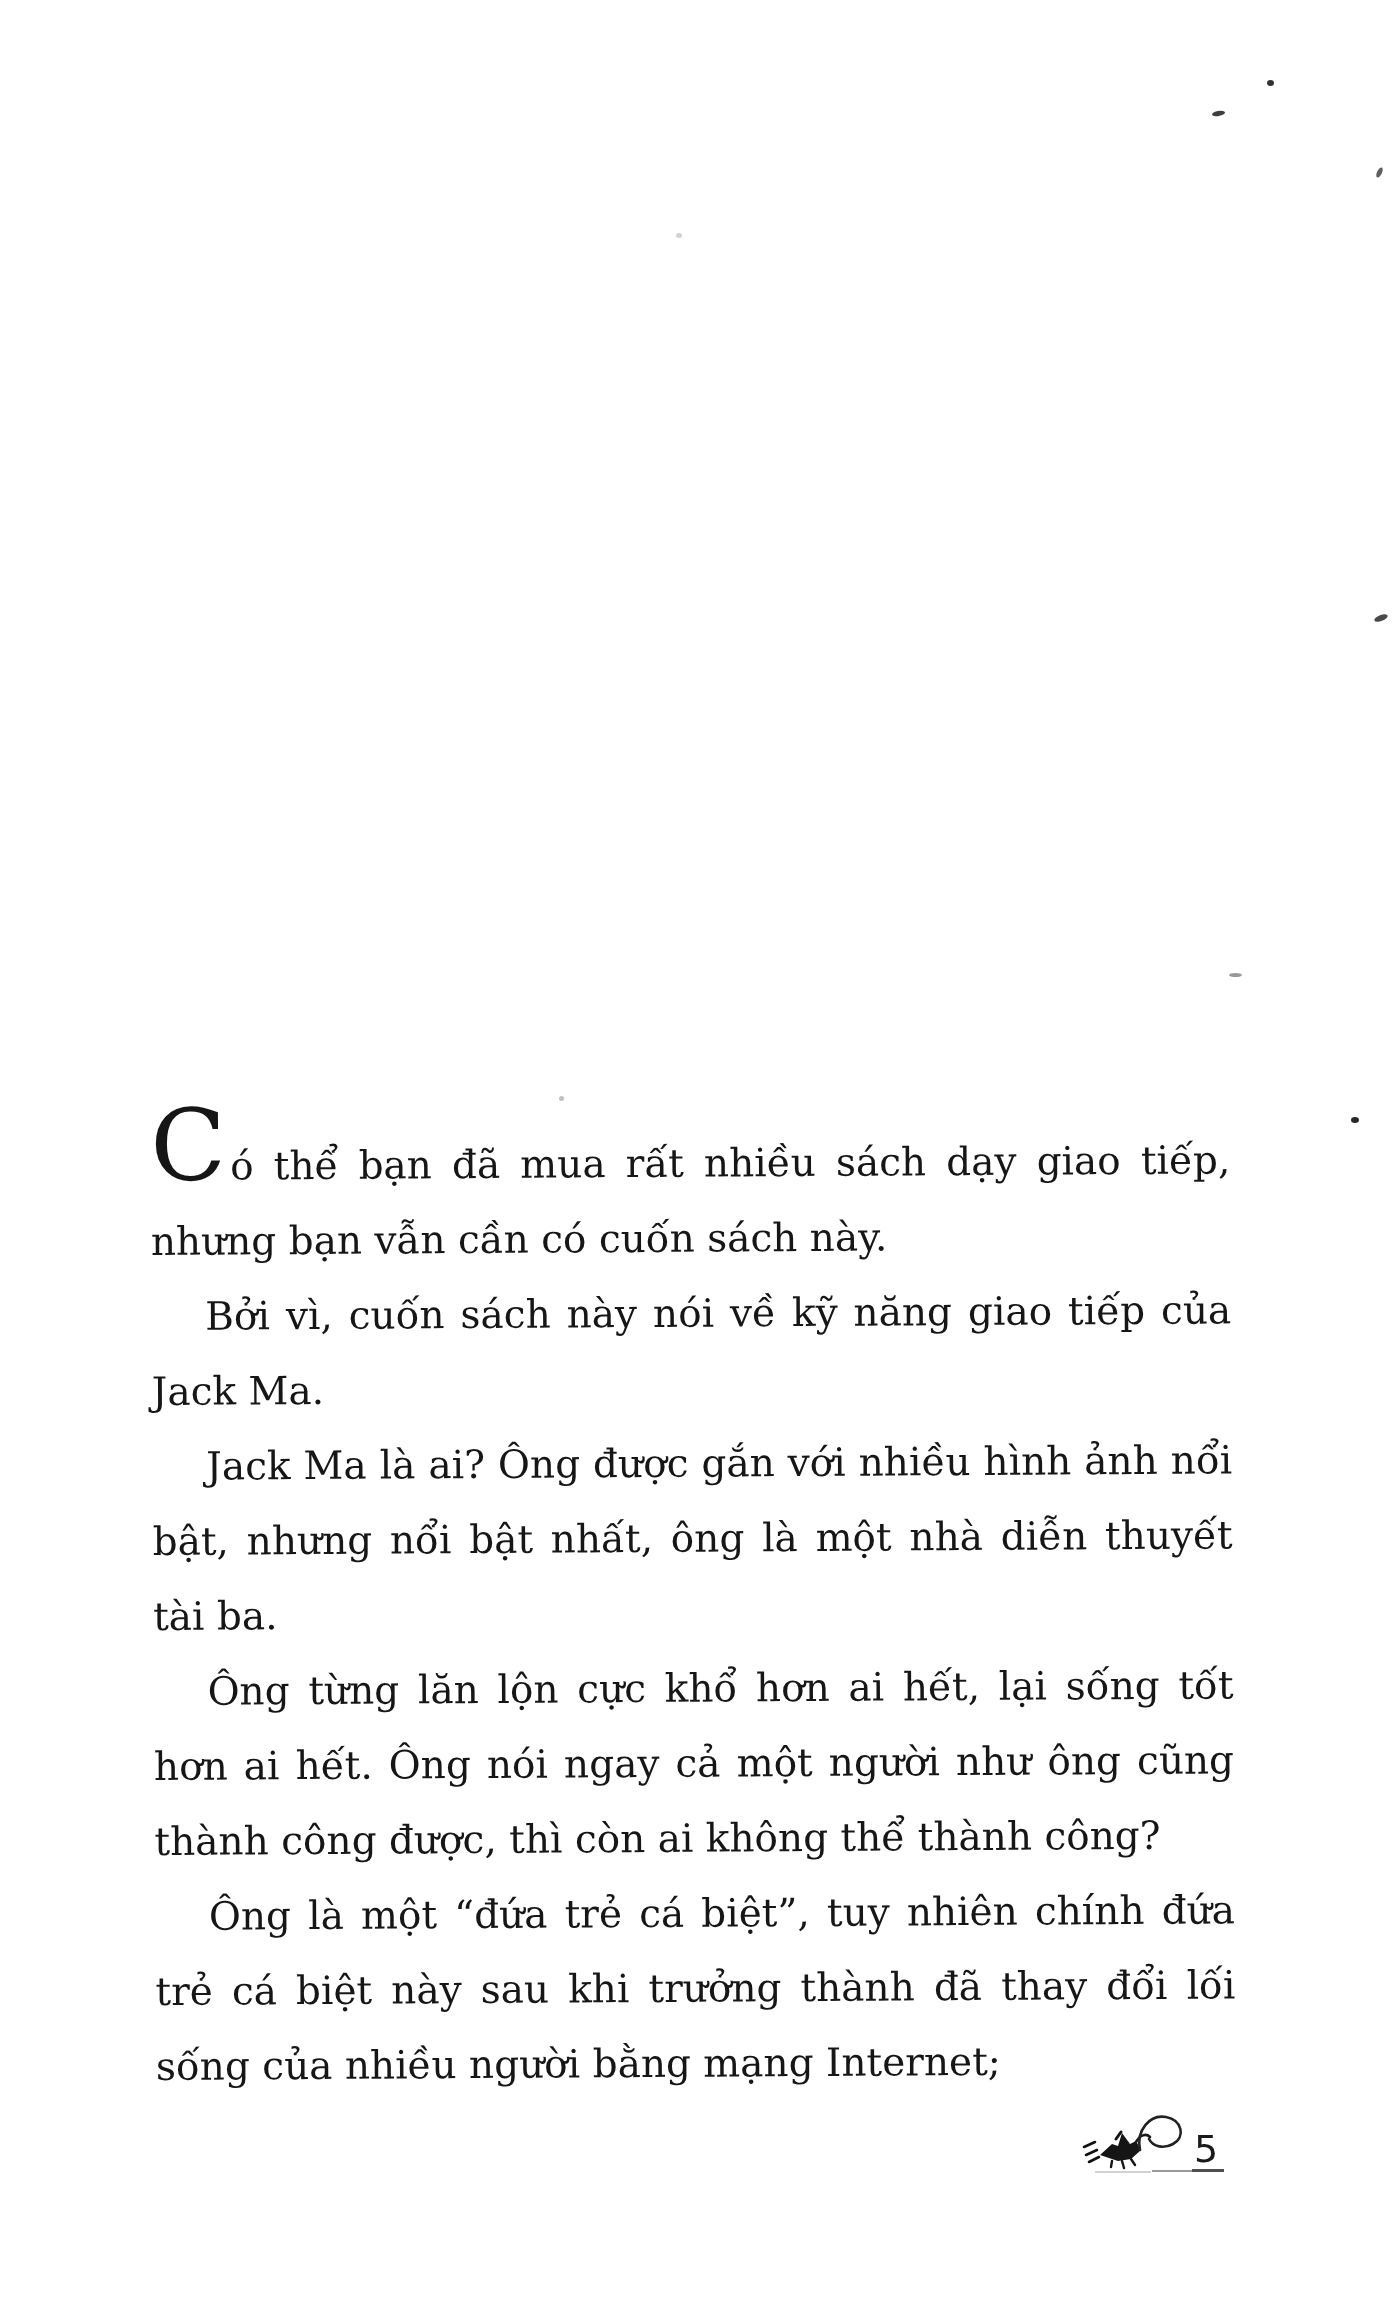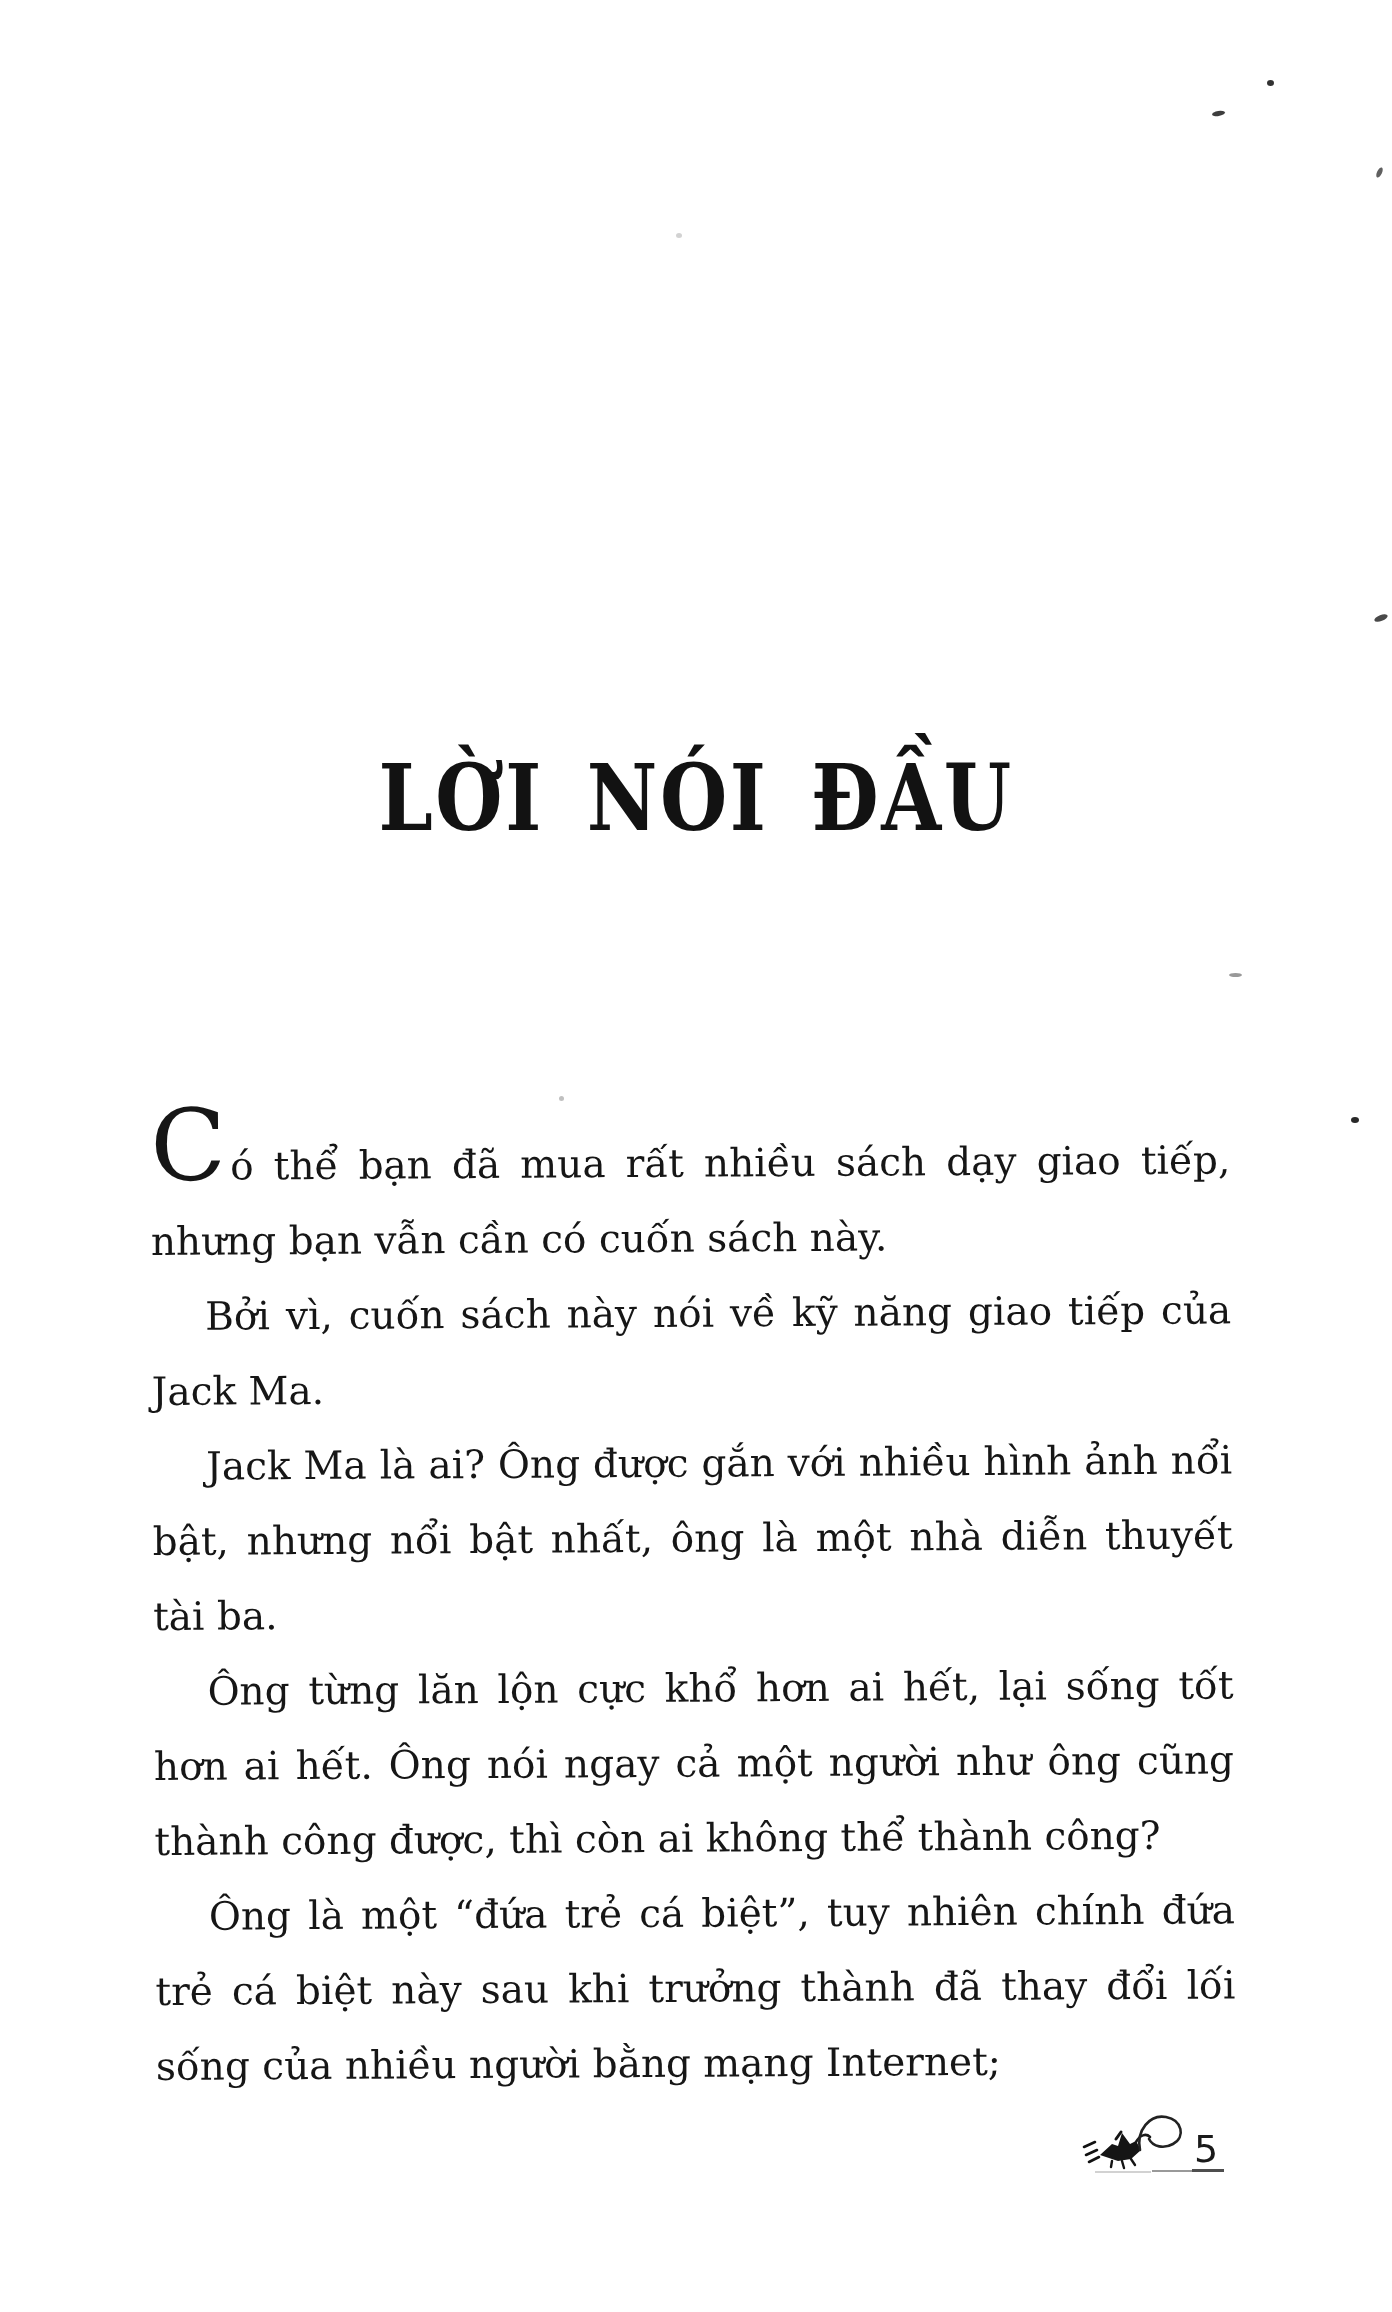--- a/index.html
+++ b/index.html
@@ -100,23 +100,20 @@
 
   <div class="speck sp1"></div>
   <div class="speck sp2"></div>
   <div class="speck sp3"></div>
   <div class="speck sp4"></div>
   <div class="speck sp5"></div>
   <div class="speck sp6"></div>
   <div class="speck sp7"></div>
   <div class="speck sp8"></div>
 
-  <div class="title-wrap">
-    <h1 class="chapter-title" style="margin:0;">LỜI NÓI ĐẦU</h1>
-  </div>
 
   <div class="text-block">
     <p><span class="dropcap">C</span><span>ó thể bạn đã mua rất nhiều sách dạy giao tiếp, nhưng bạn vẫn cần có cuốn sách này.</span></p>
     <p class="indent">Bởi vì, cuốn sách này nói về kỹ năng giao tiếp của Jack Ma.</p>
     <p class="indent">Jack Ma là ai? Ông được gắn với nhiều hình ảnh nổi bật, nhưng nổi bật nhất, ông là một nhà diễn thuyết tài ba.</p>
     <p class="indent">Ông từng lăn lộn cực khổ hơn ai hết, lại sống tốt hơn ai hết. Ông nói ngay cả một người như ông cũng thành công được, thì còn ai không thể thành công?</p>
     <p class="indent">Ông là một “đứa trẻ cá biệt”, tuy nhiên chính đứa trẻ cá biệt này sau khi trưởng thành đã thay đổi lối sống của nhiều người bằng mạng Internet;</p>
   </div>
 
   <div class="footer">

